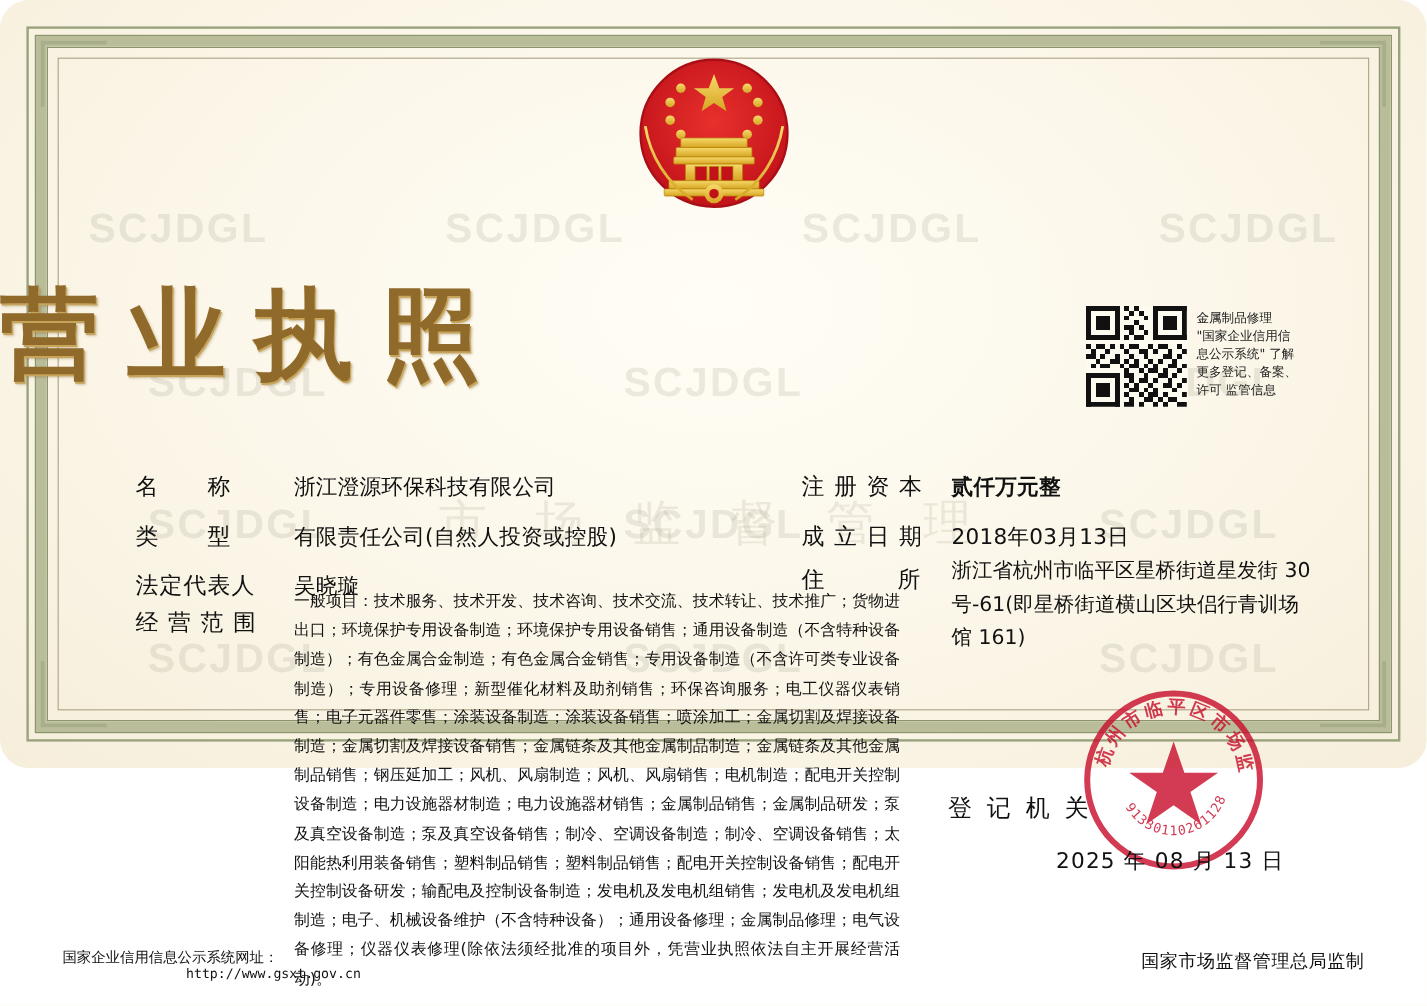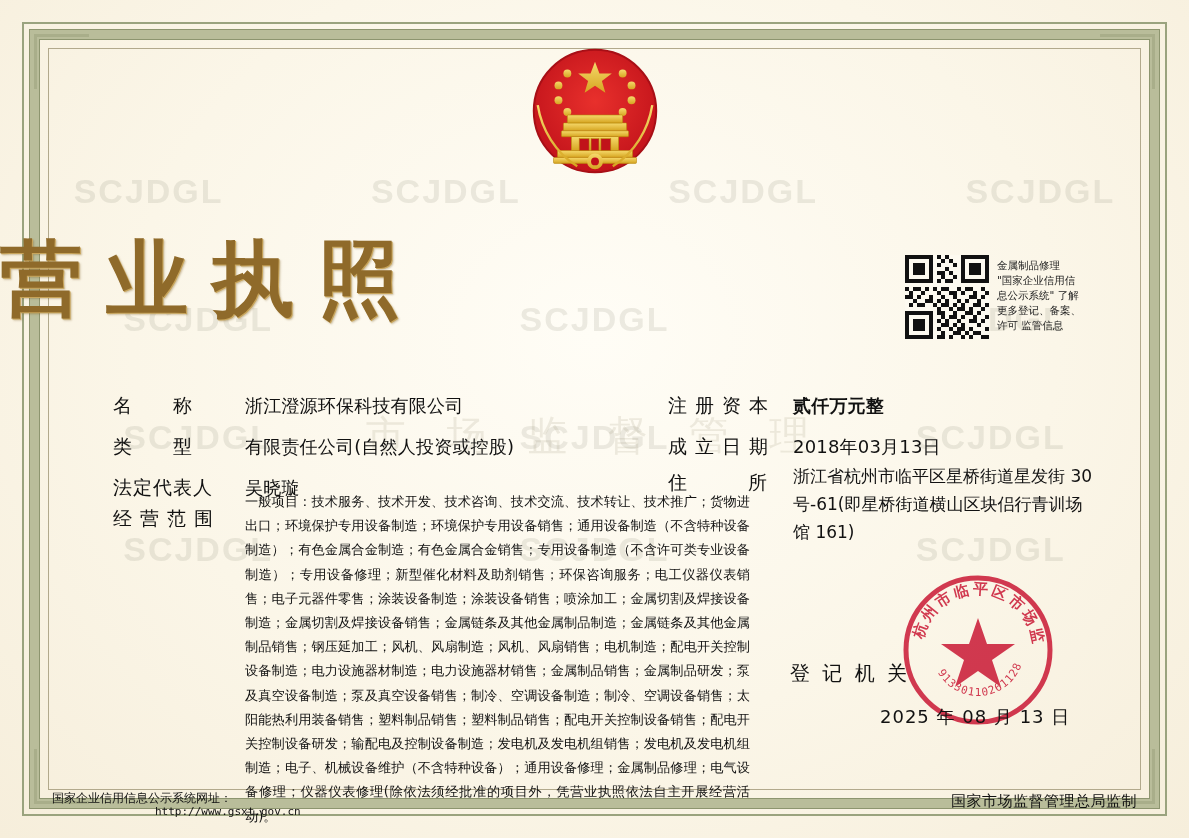--- a/index.html
+++ b/index.html
@@ -4,24 +4,25 @@
 <style>
   html,body{margin:0;padding:0;}
   body{
     width:1189px;height:838px;
     background:#ffffff;
     font-family:"Liberation Sans","DejaVu Sans",sans-serif;
     overflow:hidden;
     position:relative;
   }
   .license{
-    position:absolute;left:0;top:0;width:1189px;height:838px;
+    position:absolute;left:0;top:0;width:1189px;height:640px;
     background:#fdfaf0;
     background-image:
       radial-gradient(ellipse at 50% 40%, #fffdf6 0%, #fbf6e8 55%, #f6eedb 100%);
+    border-radius: 24px;
   }
   
   .border-outer{
     position:absolute;left:22px;top:22px;right:22px;bottom:22px;
     border:2px solid #9aa37e;
   }
   .border-mid{
     position:absolute;left:30px;top:30px;right:30px;bottom:30px;
     border:9px solid #b9bd9a;
     box-shadow:inset 0 0 0 1px #8d956f, 0 0 0 1px #8d956f;

